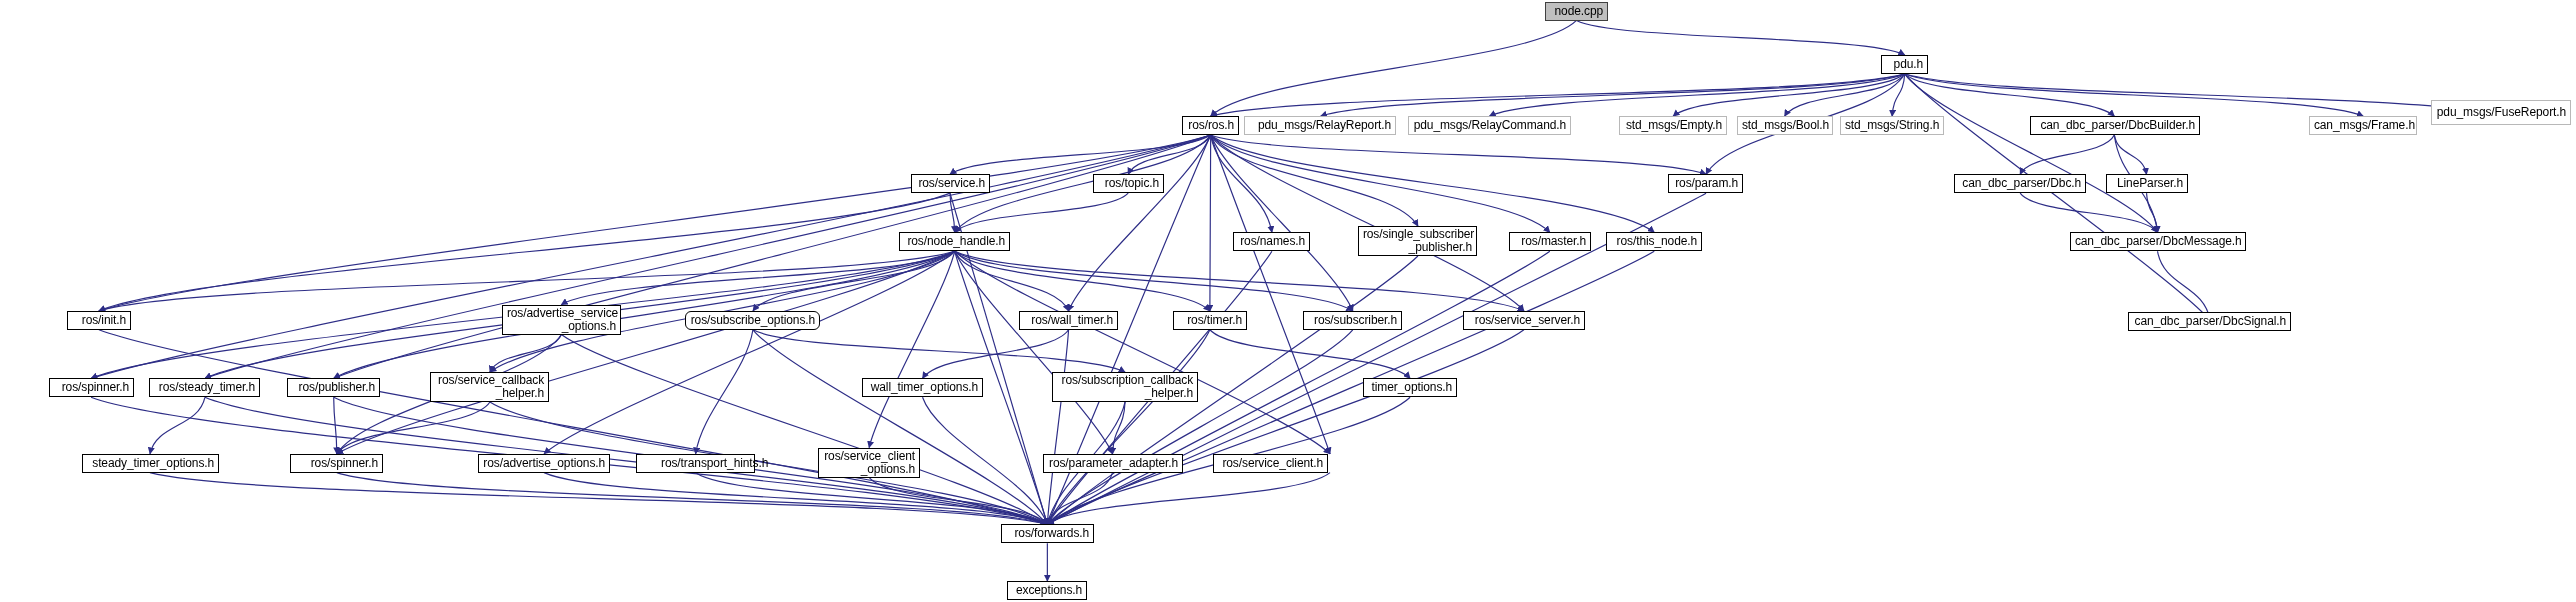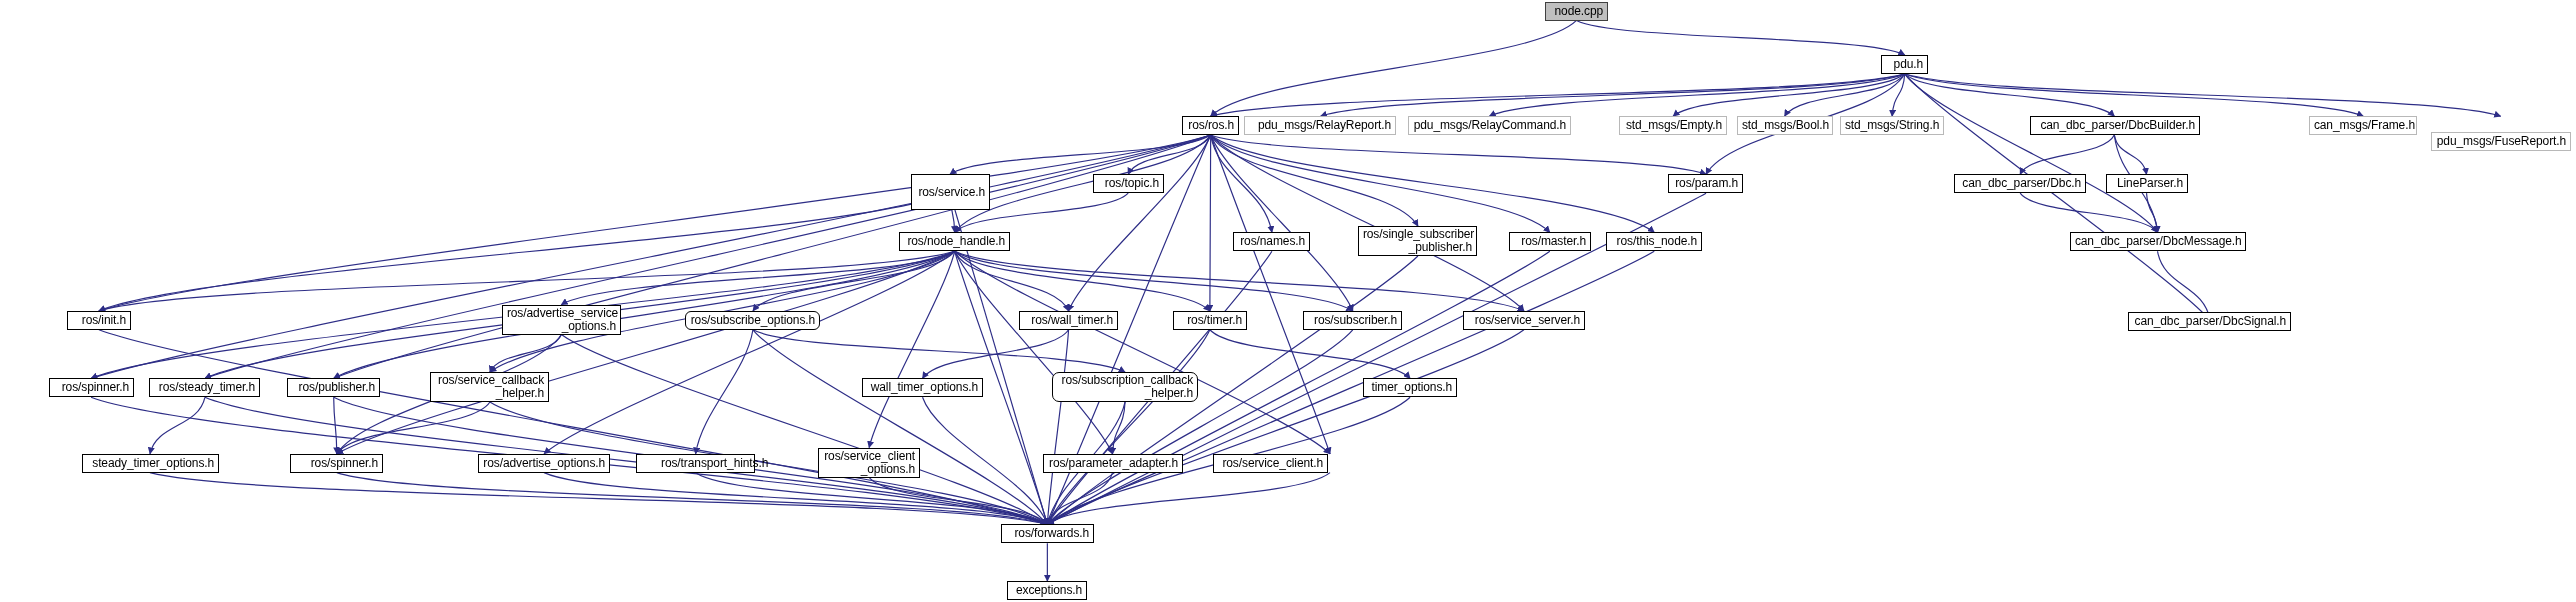--- a/index.html
+++ b/index.html
@@ -173,22 +173,22 @@
       <div class="gnode root" style="left: 1545px; top: 1.6px; width: 63px; height: 19px;"><span class="nlabel">node.cpp</span></div>
       <div class="gnode bold" style="left: 1881px; top: 55px; width: 47px; height: 19px;"><span class="nlabel">pdu.h</span></div>
       <div class="gnode bold" style="left: 1182px; top: 116px; width: 57px; height: 19px;"><span class="nlabel">ros/ros.h</span></div>
       <div class="gnode light" style="left: 1244px; top: 116px; width: 152px; height: 19px;"><span class="nlabel">pdu_msgs/RelayReport.h</span></div>
       <div class="gnode light" style="left: 1408px; top: 116px; width: 163px; height: 19px;"><span class="nlabel">pdu_msgs/RelayCommand.h</span></div>
       <div class="gnode light" style="left: 1619px; top: 116px; width: 108px; height: 19px;"><span class="nlabel">std_msgs/Empty.h</span></div>
       <div class="gnode light" style="left: 1737px; top: 116px; width: 96px; height: 19px;"><span class="nlabel">std_msgs/Bool.h</span></div>
       <div class="gnode light" style="left: 1840px; top: 116px; width: 104px; height: 19px;"><span class="nlabel">std_msgs/String.h</span></div>
       <div class="gnode bold" style="left: 2030px; top: 116px; width: 170px; height: 19px;"><span class="nlabel">can_dbc_parser/DbcBuilder.h</span></div>
       <div class="gnode light" style="left: 2309px; top: 116px; width: 108px; height: 19px;"><span class="nlabel">can_msgs/Frame.h</span></div>
-      <div class="gnode light" style="left: 2431px; top: 132px; width: 140px; height: 19px;"><span class="nlabel">pdu_msgs/FuseReport.h</span></div>
-      <div class="gnode bold" style="left: 911px; top: 174px; width: 79px; height: 36px;"><span class="nlabel">ros/service.h</span></div>
+      <div class="gnode light" style="left: 2431px; top: 100px; width: 140px; height: 25px;"><span class="nlabel">pdu_msgs/FuseReport.h</span></div>
+      <div class="gnode bold" style="left: 911px; top: 174px; width: 79px; height: 19px;"><span class="nlabel">ros/service.h</span></div>
       <div class="gnode bold" style="left: 1093px; top: 174px; width: 71px; height: 19px;"><span class="nlabel">ros/topic.h</span></div>
       <div class="gnode bold" style="left: 1668px; top: 174px; width: 75px; height: 19px;"><span class="nlabel">ros/param.h</span></div>
       <div class="gnode bold" style="left: 1954px; top: 174px; width: 132px; height: 19px;"><span class="nlabel">can_dbc_parser/Dbc.h</span></div>
       <div class="gnode bold" style="left: 2106px; top: 174px; width: 82px; height: 19px;"><span class="nlabel">LineParser.h</span></div>
       <div class="gnode bold" style="left: 899px; top: 232px; width: 111px; height: 19px;"><span class="nlabel">ros/node_handle.h</span></div>
       <div class="gnode bold" style="left: 1233px; top: 232px; width: 77px; height: 19px;"><span class="nlabel">ros/names.h</span></div>
       <div class="gnode bold" style="left: 1358px; top: 226px; width: 119px; height: 30px;"><span class="nlabel">ros/single_subscriber
 _publisher.h</span></div>
       <div class="gnode bold" style="left: 1509px; top: 232px; width: 82px; height: 19px;"><span class="nlabel">ros/master.h</span></div>
       <div class="gnode bold" style="left: 1606px; top: 232px; width: 96px; height: 19px;"><span class="nlabel">ros/this_node.h</span></div>
@@ -201,21 +201,21 @@
       <div class="gnode bold" style="left: 1019px; top: 311px; width: 99px; height: 19px;"><span class="nlabel">ros/wall_timer.h</span></div>
       <div class="gnode bold" style="left: 1173px; top: 311px; width: 74px; height: 19px;"><span class="nlabel">ros/timer.h</span></div>
       <div class="gnode bold" style="left: 1303px; top: 311px; width: 99px; height: 19px;"><span class="nlabel">ros/subscriber.h</span></div>
       <div class="gnode bold" style="left: 1463px; top: 311px; width: 122px; height: 19px;"><span class="nlabel">ros/service_server.h</span></div>
       <div class="gnode bold" style="left: 49px; top: 378px; width: 85px; height: 19px;"><span class="nlabel">ros/spinner.h</span></div>
       <div class="gnode bold" style="left: 149px; top: 378px; width: 111px; height: 19px;"><span class="nlabel">ros/steady_timer.h</span></div>
       <div class="gnode bold" style="left: 287px; top: 378px; width: 93px; height: 19px;"><span class="nlabel">ros/publisher.h</span></div>
       <div class="gnode bold" style="left: 430px; top: 372px; width: 119px; height: 30px;"><span class="nlabel">ros/service_callback
 _helper.h</span></div>
       <div class="gnode bold" style="left: 862px; top: 378px; width: 121px; height: 19px;"><span class="nlabel">wall_timer_options.h</span></div>
-      <div class="gnode bold" style="left: 1052px; top: 372px; width: 146px; height: 30px; border-radius: 7px;"><span class="nlabel">ros/subscription_callback
+      <div class="gnode bold" style="left: 1052px; top: 372px; width: 146px; height: 30px;"><span class="nlabel">ros/subscription_callback
 _helper.h</span></div>
       <div class="gnode bold" style="left: 1363px; top: 378px; width: 94px; height: 19px;"><span class="nlabel">timer_options.h</span></div>
       <div class="gnode bold" style="left: 82px; top: 454px; width: 137px; height: 19px;"><span class="nlabel">steady_timer_options.h</span></div>
       <div class="gnode bold" style="left: 290px; top: 454px; width: 93px; height: 19px;"><span class="nlabel">ros/spinner.h</span></div>
       <div class="gnode bold" style="left: 478px; top: 454px; width: 132px; height: 19px;"><span class="nlabel">ros/advertise_options.h</span></div>
       <div class="gnode bold" style="left: 636px; top: 454px; width: 119px; height: 19px; padding-left: 24px;"><span class="nlabel">ros/transport_hints.h</span></div>
       <div class="gnode bold" style="left: 818px; top: 448px; width: 102px; height: 30px;"><span class="nlabel">ros/service_client
 _options.h</span></div>
       <div class="gnode bold" style="left: 1043px; top: 454px; width: 140px; height: 19px;"><span class="nlabel">ros/parameter_adapter.h</span></div>
       <div class="gnode bold" style="left: 1213px; top: 454px; width: 115px; height: 19px;"><span class="nlabel">ros/service_client.h</span></div>

